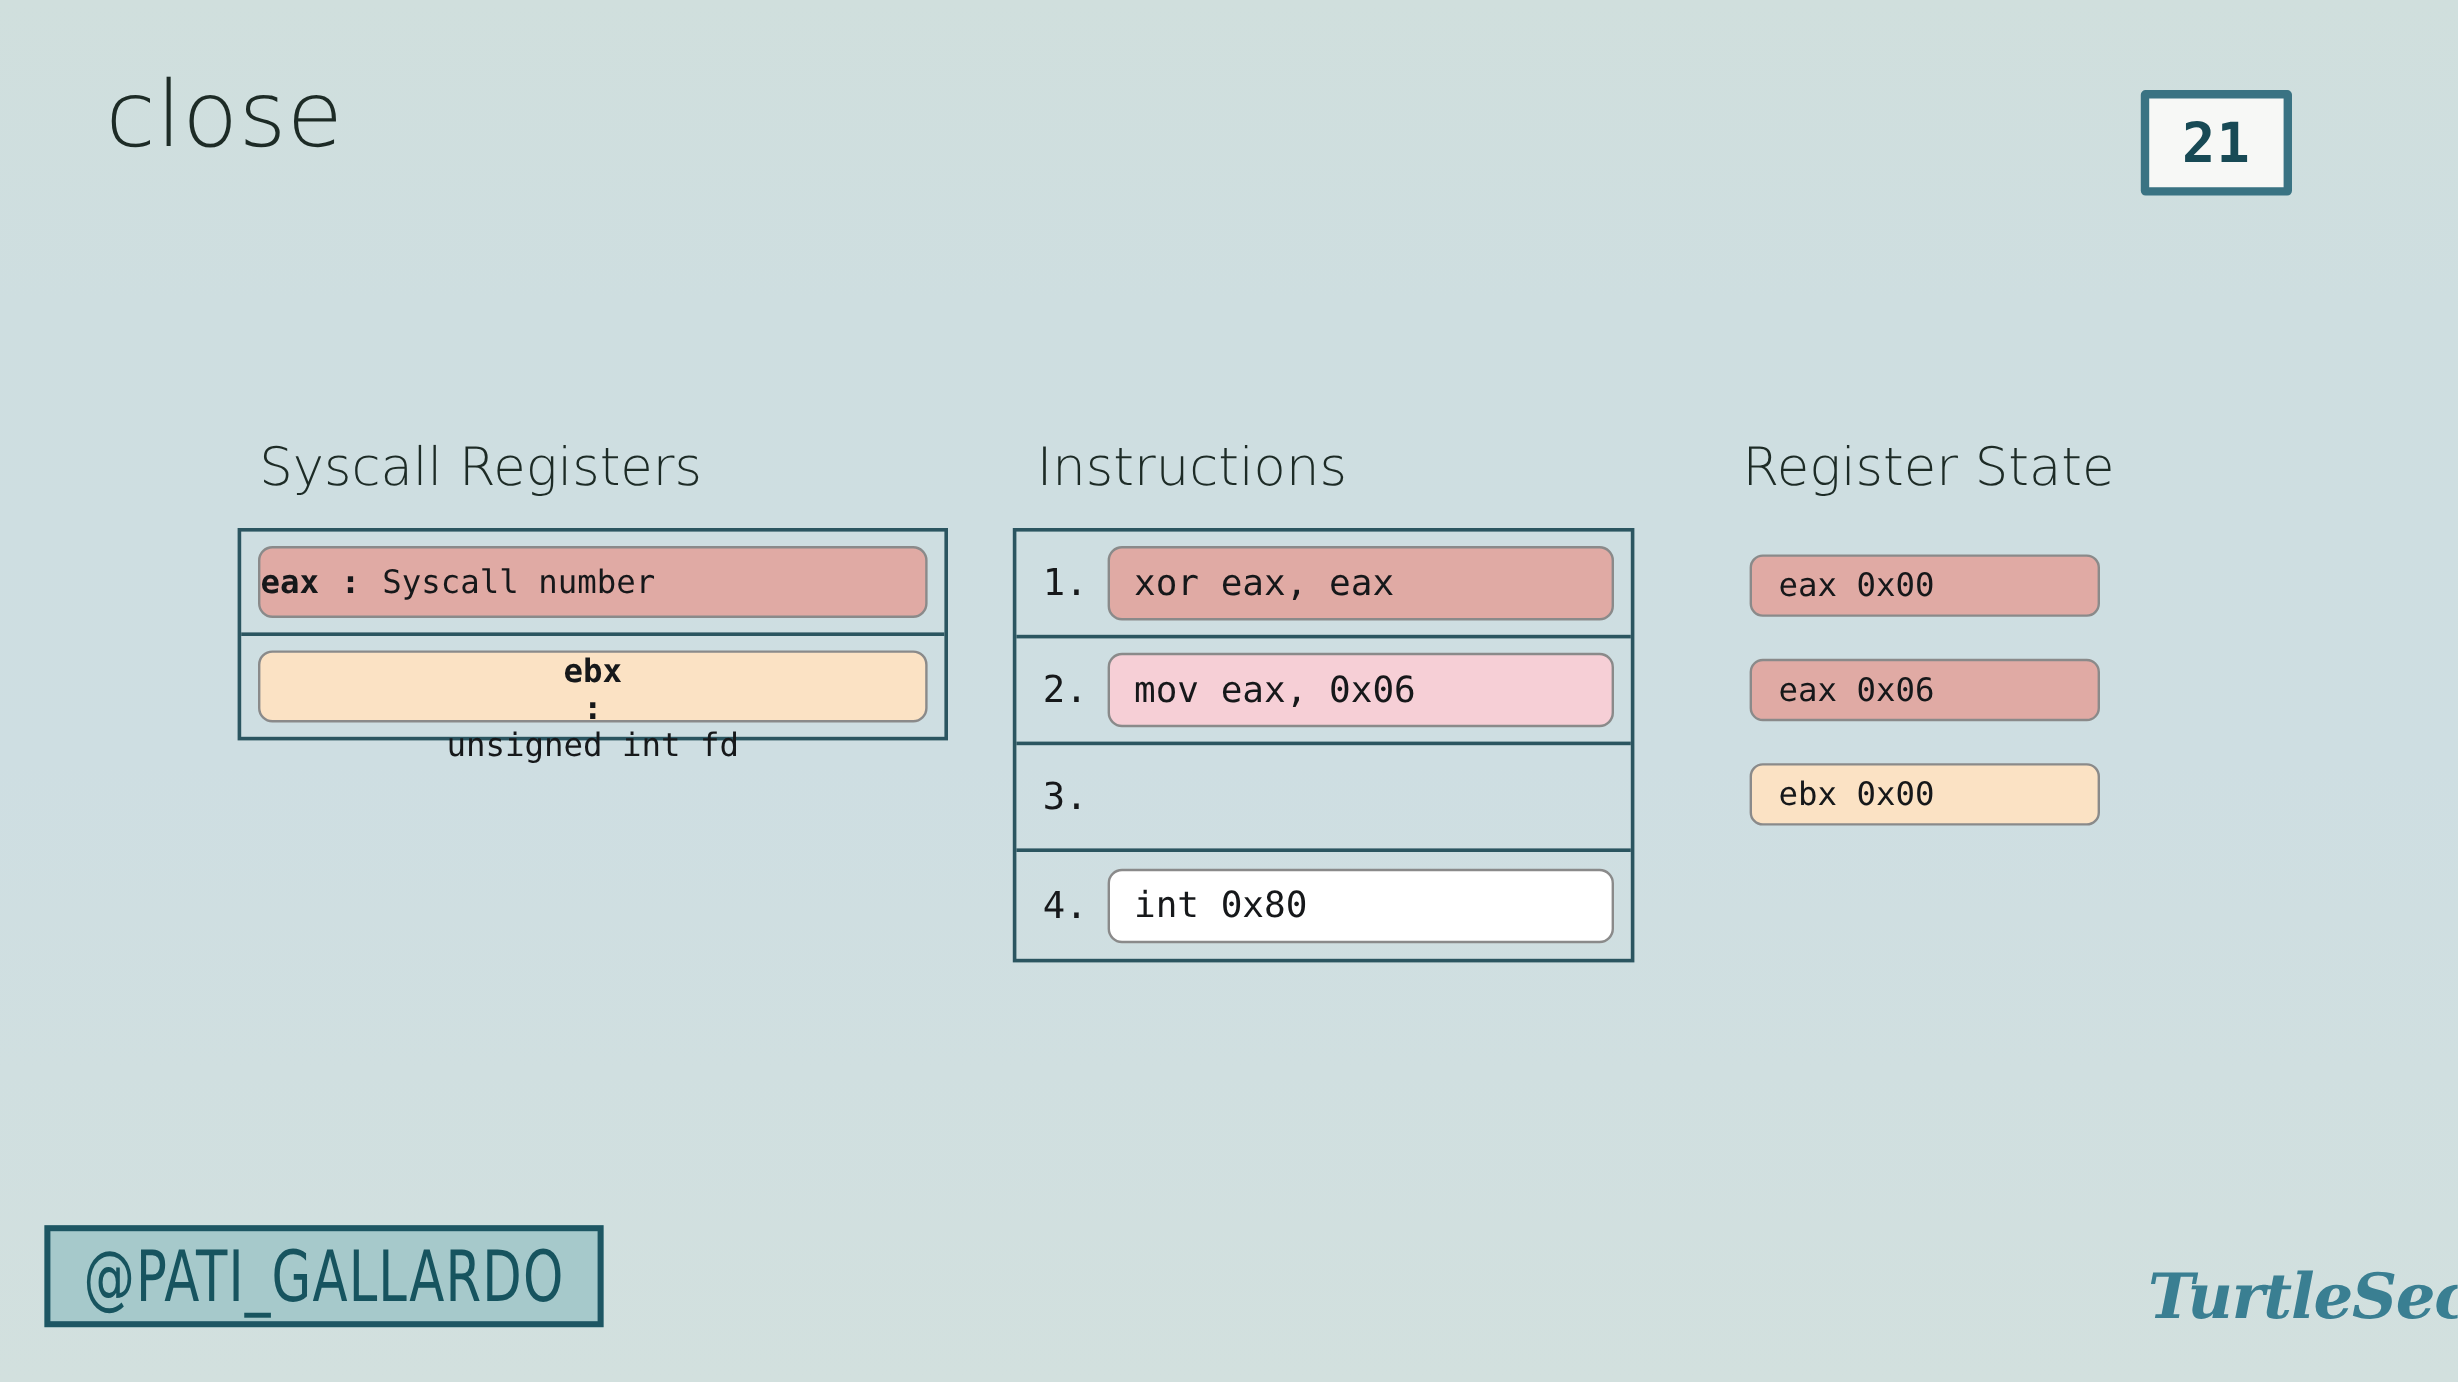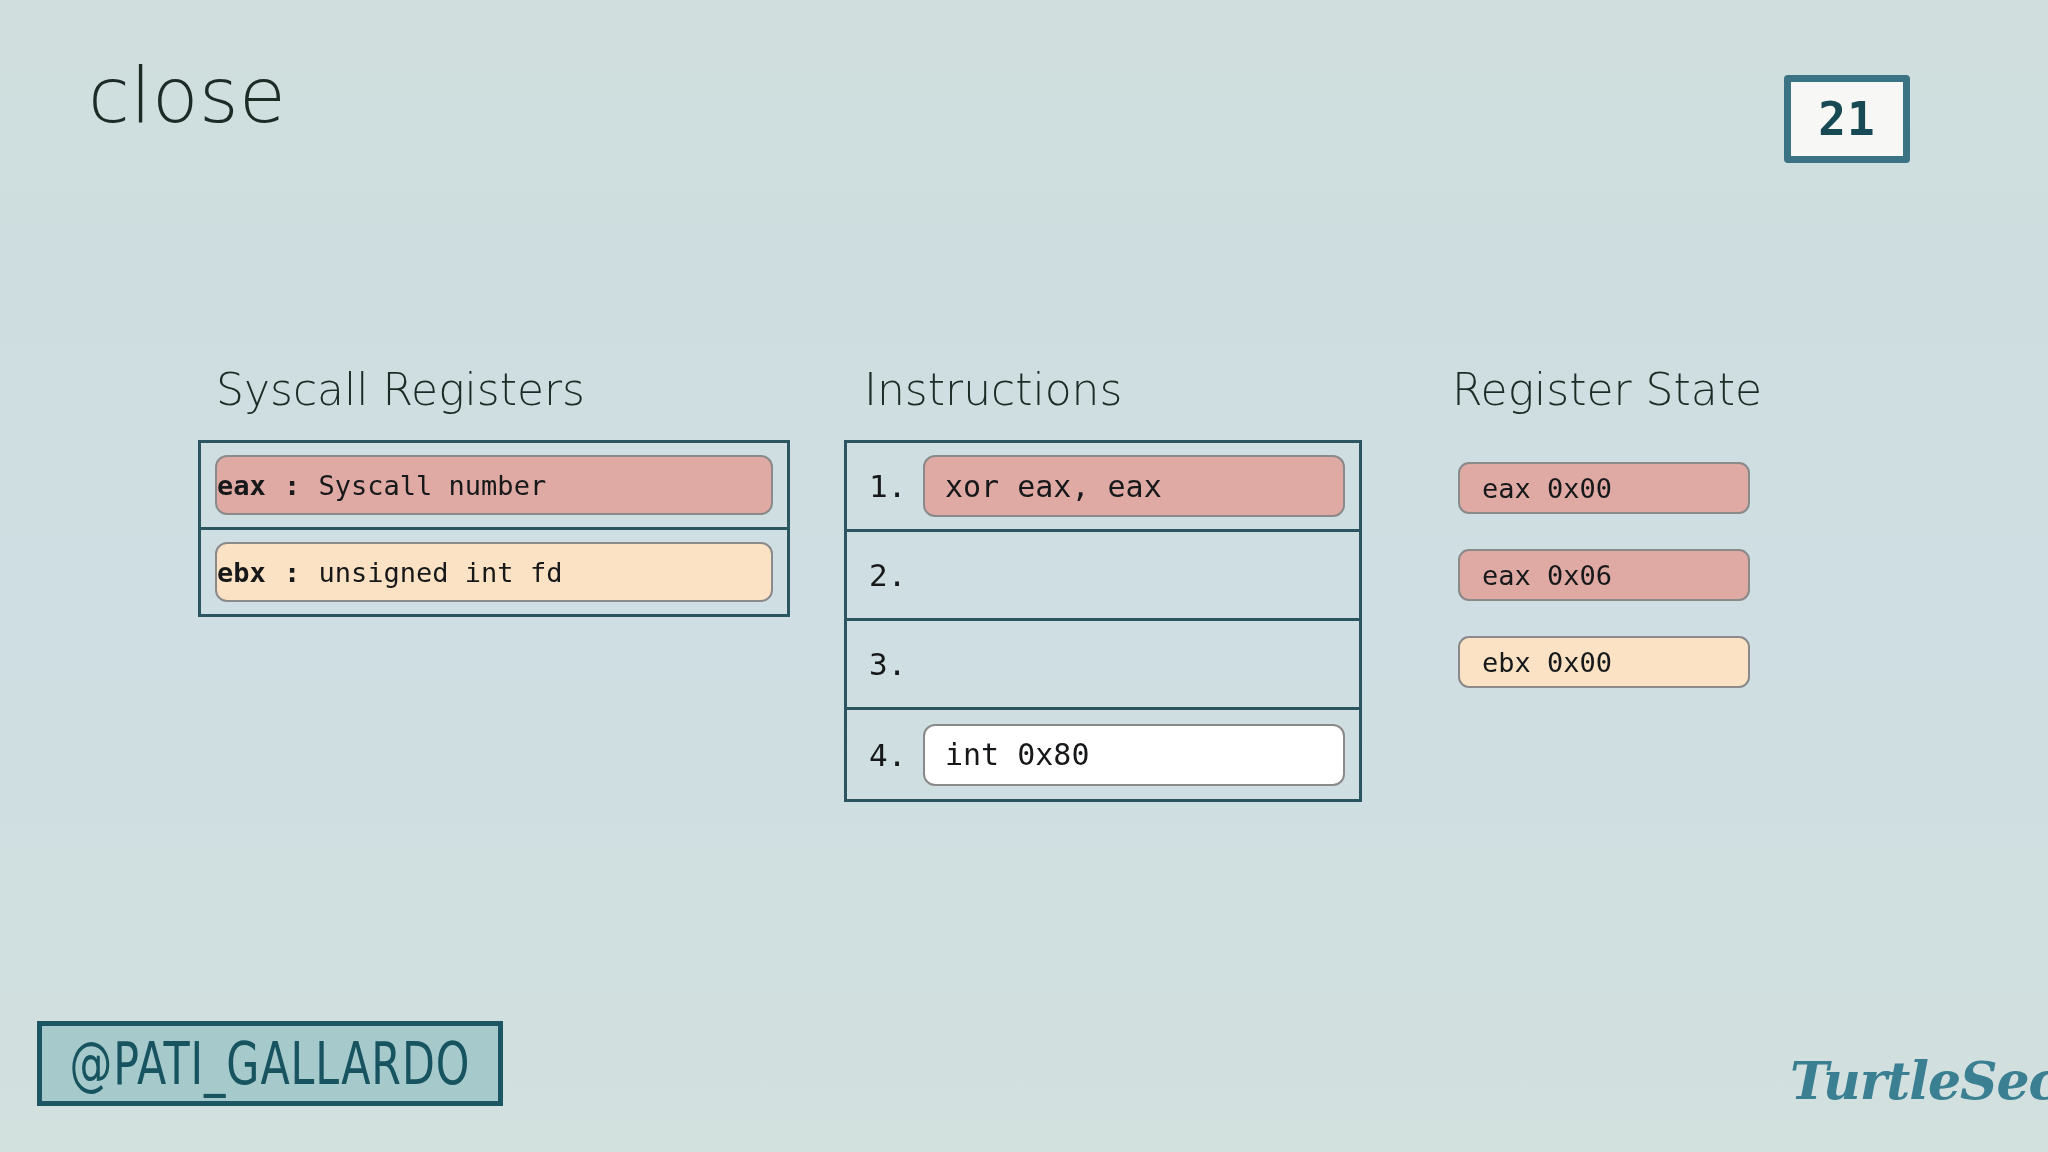--- a/index.html
+++ b/index.html
@@ -228,36 +228,37 @@
   <div class="col-heading" id="syscall-heading">Syscall Registers</div>
   <div id="syscall-box">
       <div class="syscall-row">
         <div class="syscall-pill" style="background: rgb(224, 170, 164);">
           <span class="reg">eax</span>
           <span class="sep">&nbsp;:&nbsp;</span>
           <span class="desc">Syscall number</span>
         </div>
       </div>
       <div class="syscall-row">
-        <div class="syscall-pill" style="background: rgb(251, 226, 196);">
+        <div class="syscall-pill" style="background: rgb(251, 226, 196); flex-direction: column;">
           <span class="reg">ebx</span>
           <span class="sep">&nbsp;:&nbsp;</span>
           <span class="desc">unsigned int fd</span>
         </div>
       </div>
     </div>
 
   <div class="col-heading" id="instructions-heading">Instructions</div>
   <div id="instructions-box">
       <div class="instr-row">
         <div class="instr-num">1.</div>
         <div class="instr-pill" style="background: rgb(224, 170, 164);">xor eax, eax</div>
       </div>
       <div class="instr-row">
         <div class="instr-num">2.</div>
+        <div class="instr-pill" style="background: rgb(246, 207, 214);">mov eax, 0x06</div>
       </div>
       <div class="instr-row">
         <div class="instr-num">3.</div>
       </div>
       <div class="instr-row">
         <div class="instr-num">4.</div>
         <div class="instr-pill" style="background: rgb(255, 255, 255);">int 0x80</div>
       </div>
     </div>
 

